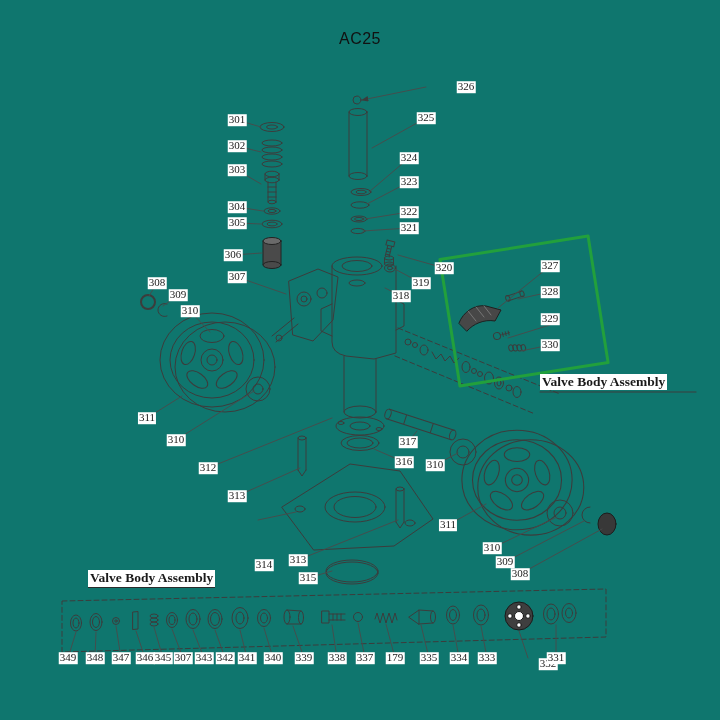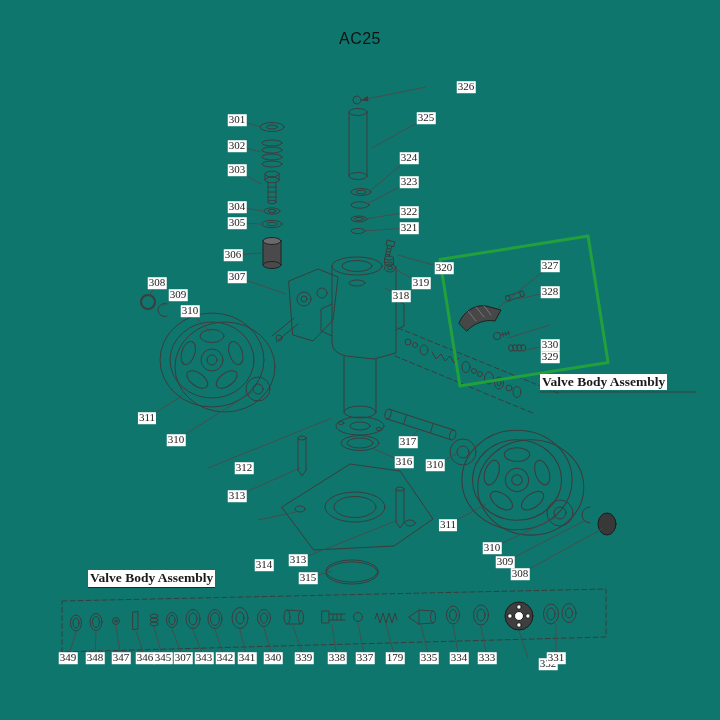--- a/index.html
+++ b/index.html
@@ -335,35 +335,35 @@
       <span class="part-label" style="left: 237px; top: 170px;">303</span>
       <span class="part-label" style="left: 237px; top: 207px;">304</span>
       <span class="part-label" style="left: 237px; top: 223px;">305</span>
       <span class="part-label" style="left: 233px; top: 255px;">306</span>
       <span class="part-label" style="left: 237px; top: 277px;">307</span>
       <span class="part-label" style="left: 157px; top: 283px;">308</span>
       <span class="part-label" style="left: 178px; top: 295px;">309</span>
       <span class="part-label" style="left: 190px; top: 311px;">310</span>
       <span class="part-label" style="left: 147px; top: 418px;">311</span>
       <span class="part-label" style="left: 176px; top: 440px;">310</span>
-      <span class="part-label" style="left: 208px; top: 468px; margin-left: 36px;">312</span>
+      <span class="part-label" style="left: 208px; top: 468px;">312</span>
       <span class="part-label" style="left: 237px; top: 496px;">313</span>
       <span class="part-label" style="left: 264px; top: 520px; margin-top: 45px;">314</span>
       <span class="part-label" style="left: 298px; top: 560px;">313</span>
       <span class="part-label" style="left: 308px; top: 578px;">315</span>
       <span class="part-label" style="left: 408px; top: 442px;">317</span>
       <span class="part-label" style="left: 404px; top: 462px;">316</span>
       <span class="part-label" style="left: 435px; top: 465px;">310</span>
       <span class="part-label" style="left: 448px; top: 525px;">311</span>
       <span class="part-label" style="left: 492px; top: 548px;">310</span>
       <span class="part-label" style="left: 505px; top: 562px;">309</span>
       <span class="part-label" style="left: 520px; top: 574px;">308</span>
       <span class="part-label" style="left: 550px; top: 266px;">327</span>
       <span class="part-label" style="left: 550px; top: 292px;">328</span>
-      <span class="part-label" style="left: 550px; top: 319px; margin-top: 38px;">329</span>
+      <span class="part-label" style="left: 550px; top: 319px;">329</span>
       <span class="part-label" style="left: 550px; top: 345px;">330</span>
       <span class="part-label" style="left: 68px; top: 658px;">349</span>
       <span class="part-label" style="left: 95px; top: 658px;">348</span>
       <span class="part-label" style="left: 121px; top: 658px;">347</span>
       <span class="part-label" style="left: 145px; top: 658px;">346</span>
       <span class="part-label" style="left: 163px; top: 658px;">345</span>
       <span class="part-label" style="left: 183px; top: 658px;">307</span>
       <span class="part-label" style="left: 204px; top: 658px;">343</span>
       <span class="part-label" style="left: 225px; top: 658px;">342</span>
       <span class="part-label" style="left: 247px; top: 658px;">341</span>

